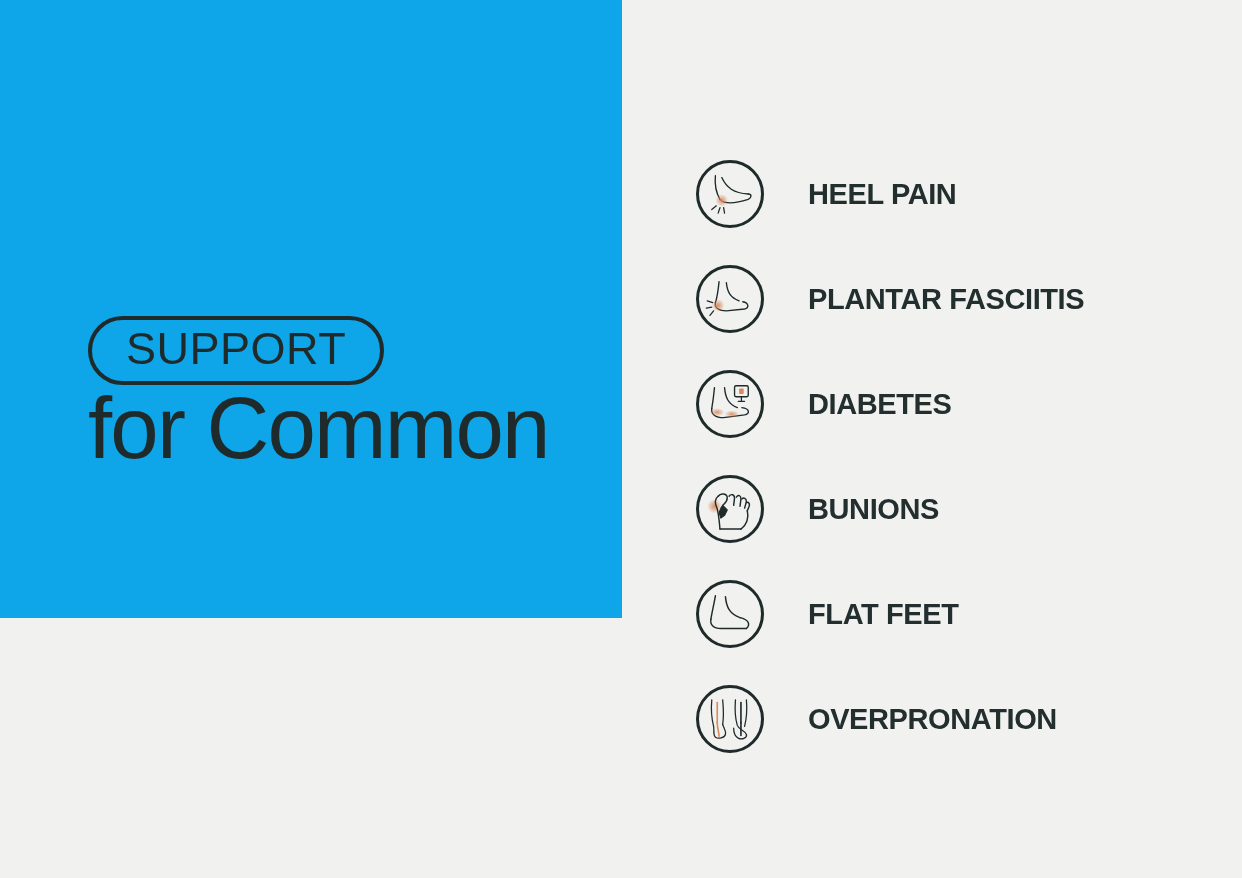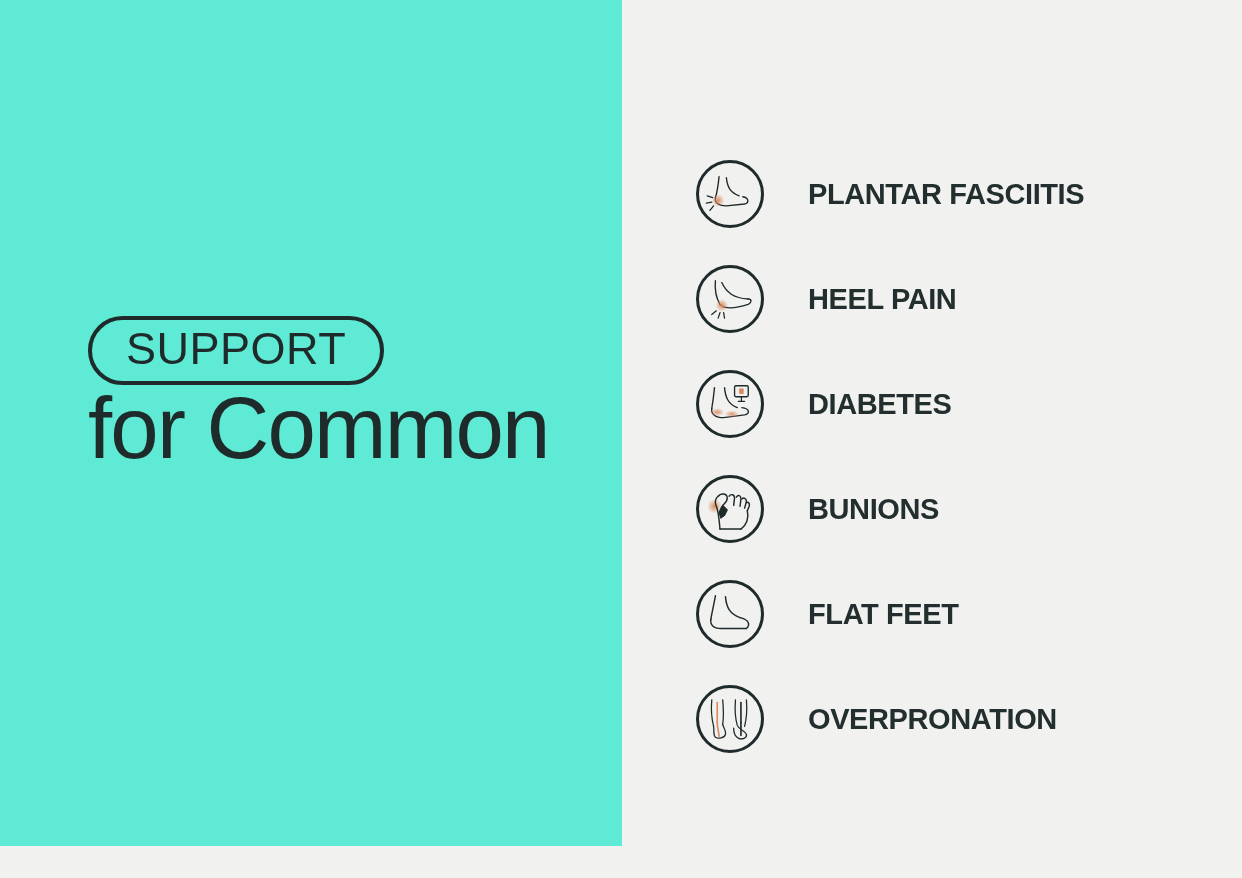--- a/index.html
+++ b/index.html
@@ -9,22 +9,22 @@
     font-family:"Liberation Sans", sans-serif;
     background:#f1f1f0;
   }
   .stage {
     position:relative;
     width:1242px; height:878px;
     display:flex;
   }
   
   .left-panel {
-    width:622px; height:846px;
-    background:#5eead4;
+    width:622px; height:618px;
+    background:#0ea5e9;
     position:relative;
     flex:0 0 622px;
   }
   .left-inner {
     position:absolute;
     left:88px;
     top:316px;
     width:500px;
   }
   .pill {
@@ -111,64 +111,64 @@
     </div>
   </div>
 
   <div class="right-panel">
     <div class="pain-list">
 
       <div class="pain-row">
         <span class="icon-circle">
           <svg viewBox="0 0 68 68">
             <defs>
+              <radialGradient id="g1" cx="50%" cy="50%" r="50%">
+                <stop offset="0%" stop-color="#d98b5e" stop-opacity="0.95"></stop>
+                <stop offset="100%" stop-color="#d98b5e" stop-opacity="0"></stop>
+              </radialGradient>
+            </defs>
+            <g fill="none" stroke="#1f2a2a" stroke-width="1.5" stroke-linecap="round">
+              <path d="M18 14 C17 24, 19 33, 23 40"></path>
+              <path d="M25 16 C30 27, 38 33, 54 34"></path>
+              <path d="M23 40 C28 45, 38 45, 54 40 C58 38, 58 34, 54 34"></path>
+            </g>
+            <circle cx="25" cy="41" r="7" fill="url(#g1)"></circle>
+            <g stroke="#1f2a2a" stroke-width="1.4" stroke-linecap="round">
+              <path d="M19 47 L14 51"></path>
+              <path d="M23 49 L21 55"></path>
+              <path d="M27 49 L28 55"></path>
+            </g>
+          </svg>
+        </span>
+        <span class="pain-label">HEEL PAIN</span>
+      </div>
+
+      <div class="pain-row">
+        <span class="icon-circle">
+          <svg viewBox="0 0 68 68">
+            <defs>
               <radialGradient id="g2" cx="50%" cy="50%" r="50%">
                 <stop offset="0%" stop-color="#d98b5e" stop-opacity="0.95"></stop>
                 <stop offset="100%" stop-color="#d98b5e" stop-opacity="0"></stop>
               </radialGradient>
             </defs>
             <g fill="none" stroke="#1f2a2a" stroke-width="1.5" stroke-linecap="round">
               <path d="M22 15 C21 25, 20 32, 18 38"></path>
               <path d="M30 16 C31 26, 34 32, 44 36"></path>
               <path d="M18 38 C17 44, 22 47, 30 47 L50 45 C55 44, 55 38, 48 37"></path>
             </g>
             <circle cx="21" cy="41" r="7" fill="url(#g2)"></circle>
             <g stroke="#1f2a2a" stroke-width="1.4" stroke-linecap="round">
               <path d="M15 38 L9 36"></path>
               <path d="M14 43 L8 44"></path>
               <path d="M16 47 L12 52"></path>
             </g>
           </svg>
         </span>
         <span class="pain-label">PLANTAR FASCIITIS</span>
-      </div>
-
-      <div class="pain-row">
-        <span class="icon-circle">
-          <svg viewBox="0 0 68 68">
-            <defs>
-              <radialGradient id="g1" cx="50%" cy="50%" r="50%">
-                <stop offset="0%" stop-color="#d98b5e" stop-opacity="0.95"></stop>
-                <stop offset="100%" stop-color="#d98b5e" stop-opacity="0"></stop>
-              </radialGradient>
-            </defs>
-            <g fill="none" stroke="#1f2a2a" stroke-width="1.5" stroke-linecap="round">
-              <path d="M18 14 C17 24, 19 33, 23 40"></path>
-              <path d="M25 16 C30 27, 38 33, 54 34"></path>
-              <path d="M23 40 C28 45, 38 45, 54 40 C58 38, 58 34, 54 34"></path>
-            </g>
-            <circle cx="25" cy="41" r="7" fill="url(#g1)"></circle>
-            <g stroke="#1f2a2a" stroke-width="1.4" stroke-linecap="round">
-              <path d="M19 47 L14 51"></path>
-              <path d="M23 49 L21 55"></path>
-              <path d="M27 49 L28 55"></path>
-            </g>
-          </svg>
-        </span>
-        <span class="pain-label">HEEL PAIN</span>
       </div>
 
       <div class="pain-row">
         <span class="icon-circle">
           <svg viewBox="0 0 68 68">
             <defs>
               <radialGradient id="g3" cx="50%" cy="50%" r="50%">
                 <stop offset="0%" stop-color="#d98b5e" stop-opacity="0.9"></stop>
                 <stop offset="100%" stop-color="#d98b5e" stop-opacity="0"></stop>
               </radialGradient>

